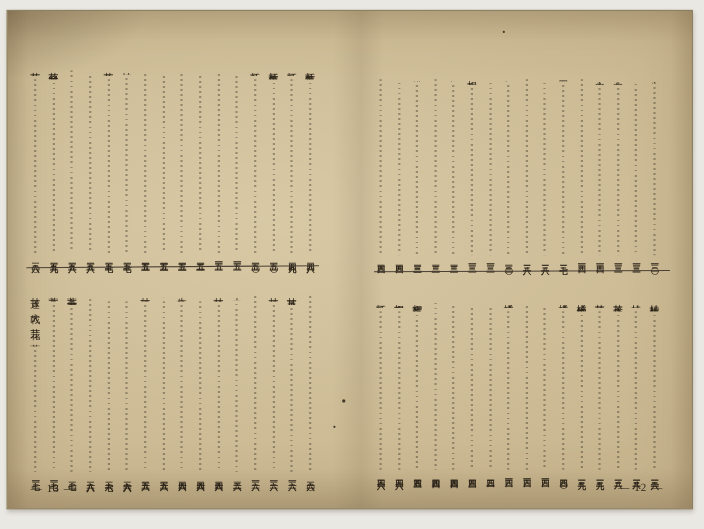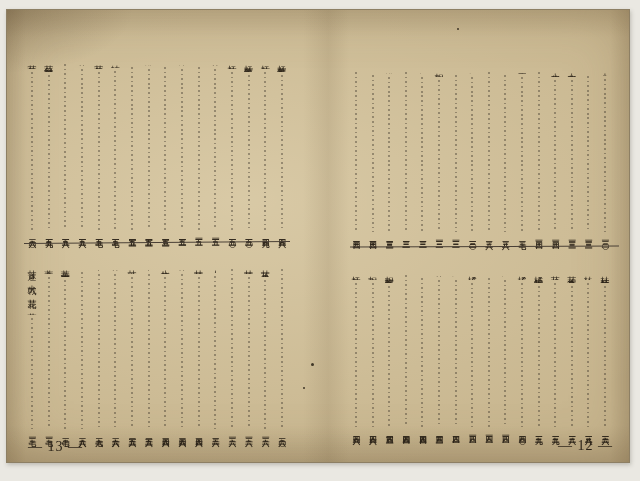--- a/index.html
+++ b/index.html
@@ -25,32 +25,32 @@
     pointer-events:none;
   }
   .gutter-shade{
     position:absolute;left:296px;top:0;width:46px;height:100%;
     background:linear-gradient(to right, rgba(110,90,60,0) , rgba(110,90,60,0.14) 55%, rgba(110,90,60,0));
     pointer-events:none;
   }
   .speck{position:absolute;border-radius:50%;background:#3f3627;}
   .page{position:absolute;}
   .page-left{left:17px;top:48px;width:266px;height:400px;}
-  .page-right{left:341px;top:56px;width:265px;height:392px;text-decoration:underline;}
+  .page-right{left:331px;top:56px;width:265px;height:392px;text-decoration:underline;}
   .band{position:absolute;left:0;right:0;display:flex;flex-direction:row-reverse;justify-content:space-between;}
   .page-left  .band-top{top:0;height:176px;}
   .page-left  .rule{position:absolute;top:184px;left:0;right:0;height:1px;background:#4a4036;transform:rotate(-0.4deg);}
   .page-left  .band-bottom{top:205px;height:170px;}
   .page-left  .footer{position:absolute;top:381px;left:4px;}
   .page-right .band-top{top:0;height:170px;}
   .page-right .rule{position:absolute;top:180px;left:2px;right:-6px;height:1px;background:#4a4036;transform:rotate(-0.25deg);}
   .page-right .band-bottom{top:203px;height:162px;}
   .page-right .footer{position:absolute;top:372px;right:0px;}
   .footer{
-    font-size:14px;color:#2b2318;letter-spacing:1px;white-space:nowrap;
+    font-size:10px;color:#2b2318;letter-spacing:1px;white-space:nowrap;
   }
   .toc-entry{
     width:16px;height:100%;
     display:flex;flex-direction:column;align-items:center;
   }
   .entry-title{
     flex:0 1 auto;
     writing-mode:vertical-rl;text-orientation:upright;
     font-size:9px;line-height:16px;letter-spacing:1.4px;
     color:#2b2318;white-space:pre;

